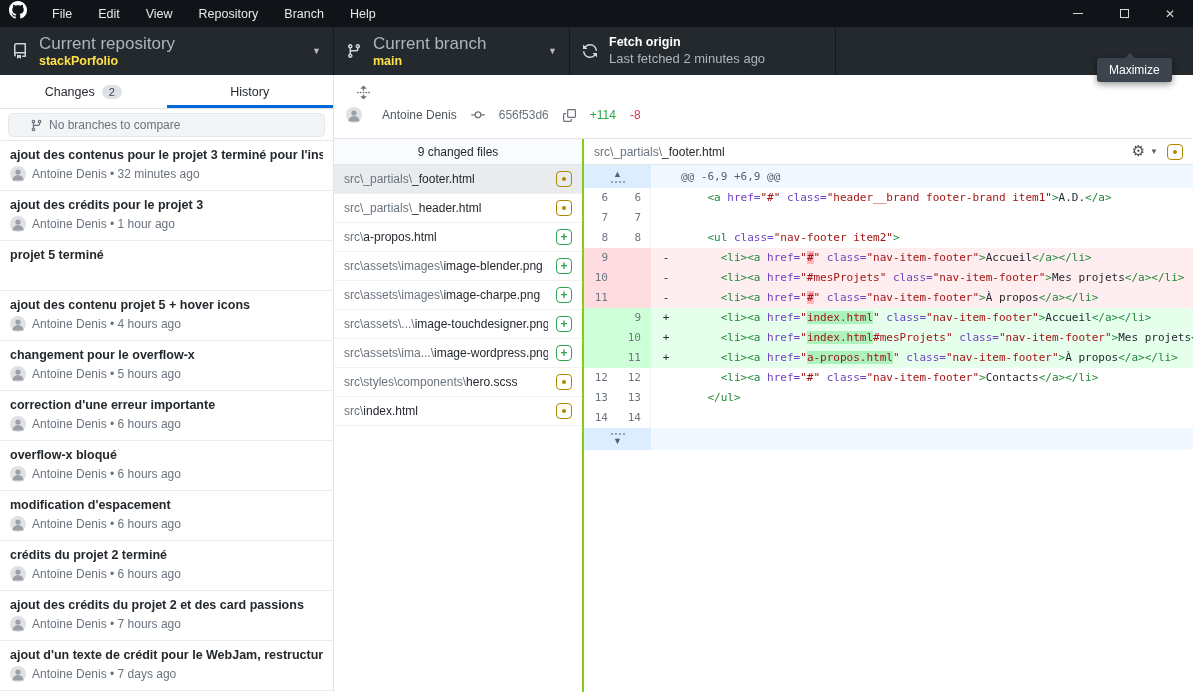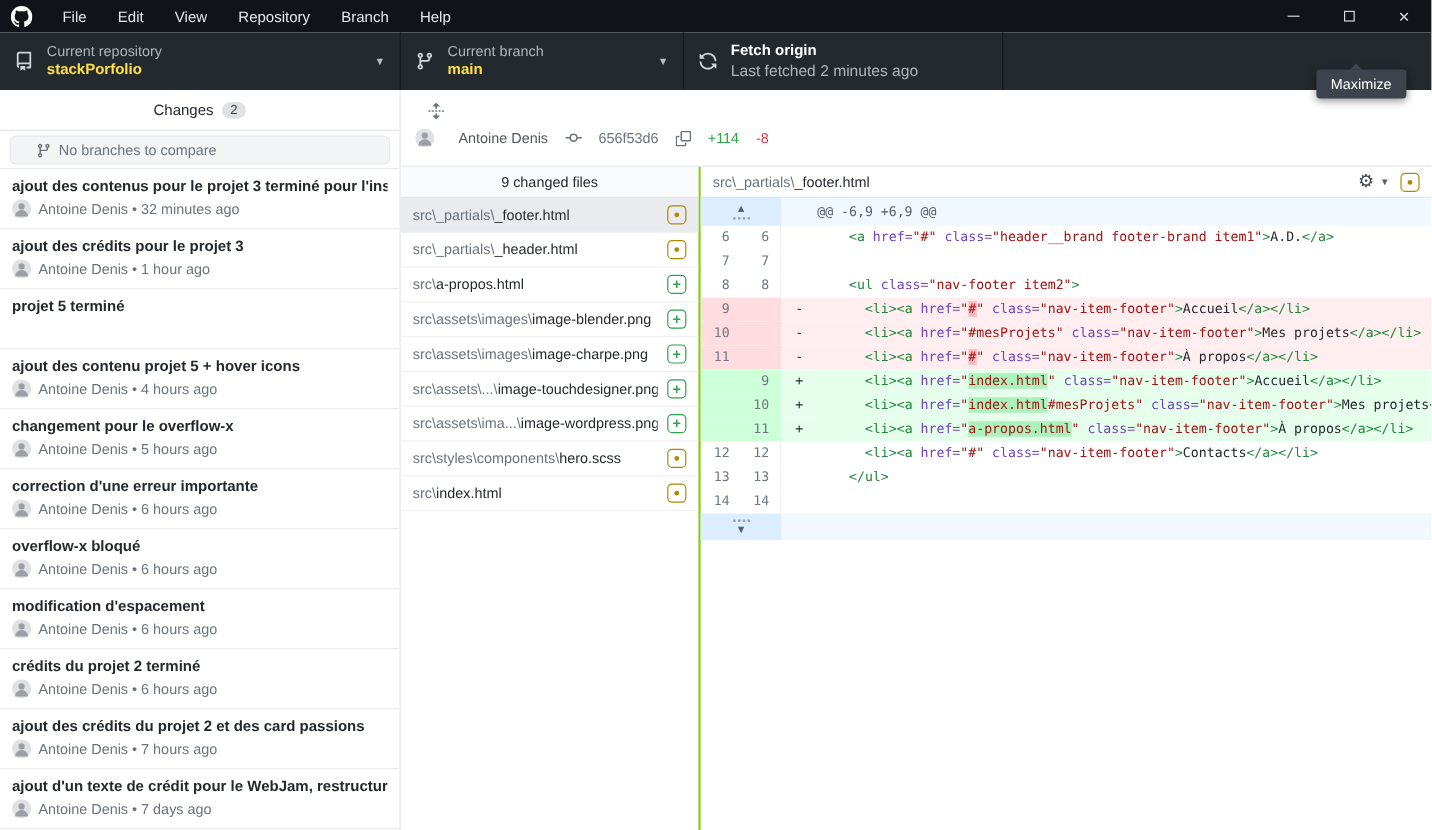--- a/index.html
+++ b/index.html
@@ -1,39 +1,39 @@
 <!DOCTYPE html>
 <html><head>
 <meta charset="utf-8">
 <style>
   *{box-sizing:border-box}
   html,body{margin:0;padding:0}
   body{font-family:"Liberation Sans","DejaVu Sans",sans-serif;background:#fff}
   .app{position:relative;width:1193px;height:692px;overflow:hidden;background:#fff;font-size:12px;color:#24292e}
 
   
-  .menubar{height:27px;background:#101418;display:flex;align-items:center;color:#e1e4e8}
+  .menubar{height:27px;background:#101418;display:flex;align-items:flex-start;color:#e1e4e8}
   .logo{width:20px;height:20px;margin-left:9px;display:flex;align-items:center}
   .menu{display:flex;height:100%;margin-left:10px}
   .menu-item{padding:0 13px;display:flex;align-items:center;font-size:12.5px;color:#e6e8ea}
   .win-controls{margin-left:auto;display:flex;height:100%}
   .win-btn{width:46px;height:100%;display:flex;align-items:center;justify-content:center}
   .ic-min{width:10px;height:1px;background:#d4d8db}
   .ic-max{width:9px;height:9px;border:1px solid #d4d8db}
   .ic-close{font-size:12px;color:#d4d8db;line-height:1}
 
   
   .toolbar{height:48px;background:#24292e;display:flex;position:relative}
   .tb-section{display:flex;align-items:center;padding:0 12px;border-right:1px solid #15191d}
   .tb-section.repo{width:334px}
   .tb-section.branch{width:236px}
   .tb-section.fetch{width:266px}
   .tb-icon{margin-right:11px;display:flex;color:#cfd6dc;flex:none}
   .tb-text{min-width:0;line-height:1.25}
-  .tb-label{display:block;font-size:12px;color:#aeb5bc}
+  .tb-label{display:block;font-size:17px;color:#aeb5bc}
   .tb-value{display:block;font-size:12.5px;font-weight:700;color:#fde047}
   .tb-strong{display:block;font-size:12.5px;font-weight:700;color:#fff}
   .tb-sub{display:block;font-size:13px;color:#aeb5bc}
   .caret{margin-left:auto;color:#b6bcc2;font-size:9px;padding-left:8px}
   .tooltip{position:absolute;top:31px;left:1097px;background:#3d444d;color:#fff;font-size:12px;
     padding:5px 12px;border-radius:3px;z-index:60;box-shadow:0 2px 7px rgba(0,0,0,.45);white-space:nowrap}
   .tooltip::before{content:"";position:absolute;top:-5px;left:28px;border:5px solid transparent;border-top:none;border-bottom:5px solid #3d444d}
 
   
   .content{display:flex;height:617px}
@@ -179,20 +179,23 @@
     <div class="tooltip"><span>Maximize</span></div>
   </div>
 
   <div class="content">
 
     <aside class="sidebar">
       <div class="tabs">
         <div class="tab">
           <span>Changes</span>
           <span class="badge">2</span>
+        </div>
+        <div class="tab active">
+          <span>History</span>
         </div>
       </div>
       <div class="filter-wrap">
         <div class="filter">
           <span class="f-icon">
             <svg width="13" height="13" viewBox="0 0 16 16" fill="currentColor">
                 <path d="M9.5 3.25a2.25 2.25 0 1 1 3 2.122V6A2.5 2.5 0 0 1 10 8.5H6a1 1 0 0 0-1 1v1.128a2.251 2.251 0 1 1-1.5 0V5.372a2.25 2.25 0 1 1 1.5 0v1.836A2.493 2.493 0 0 1 6 7h4a1 1 0 0 0 1-1v-.628A2.25 2.25 0 0 1 9.5 3.25Zm-6 0a.75.75 0 1 0 1.5 0 .75.75 0 0 0-1.5 0Zm8.25-.75a.75.75 0 1 0 0 1.5.75.75 0 0 0 0-1.5ZM4.25 12a.75.75 0 1 0 0 1.5.75.75 0 0 0 0-1.5Z"></path>
               </svg>
           </span>
           <span class="ph">No branches to compare</span>

